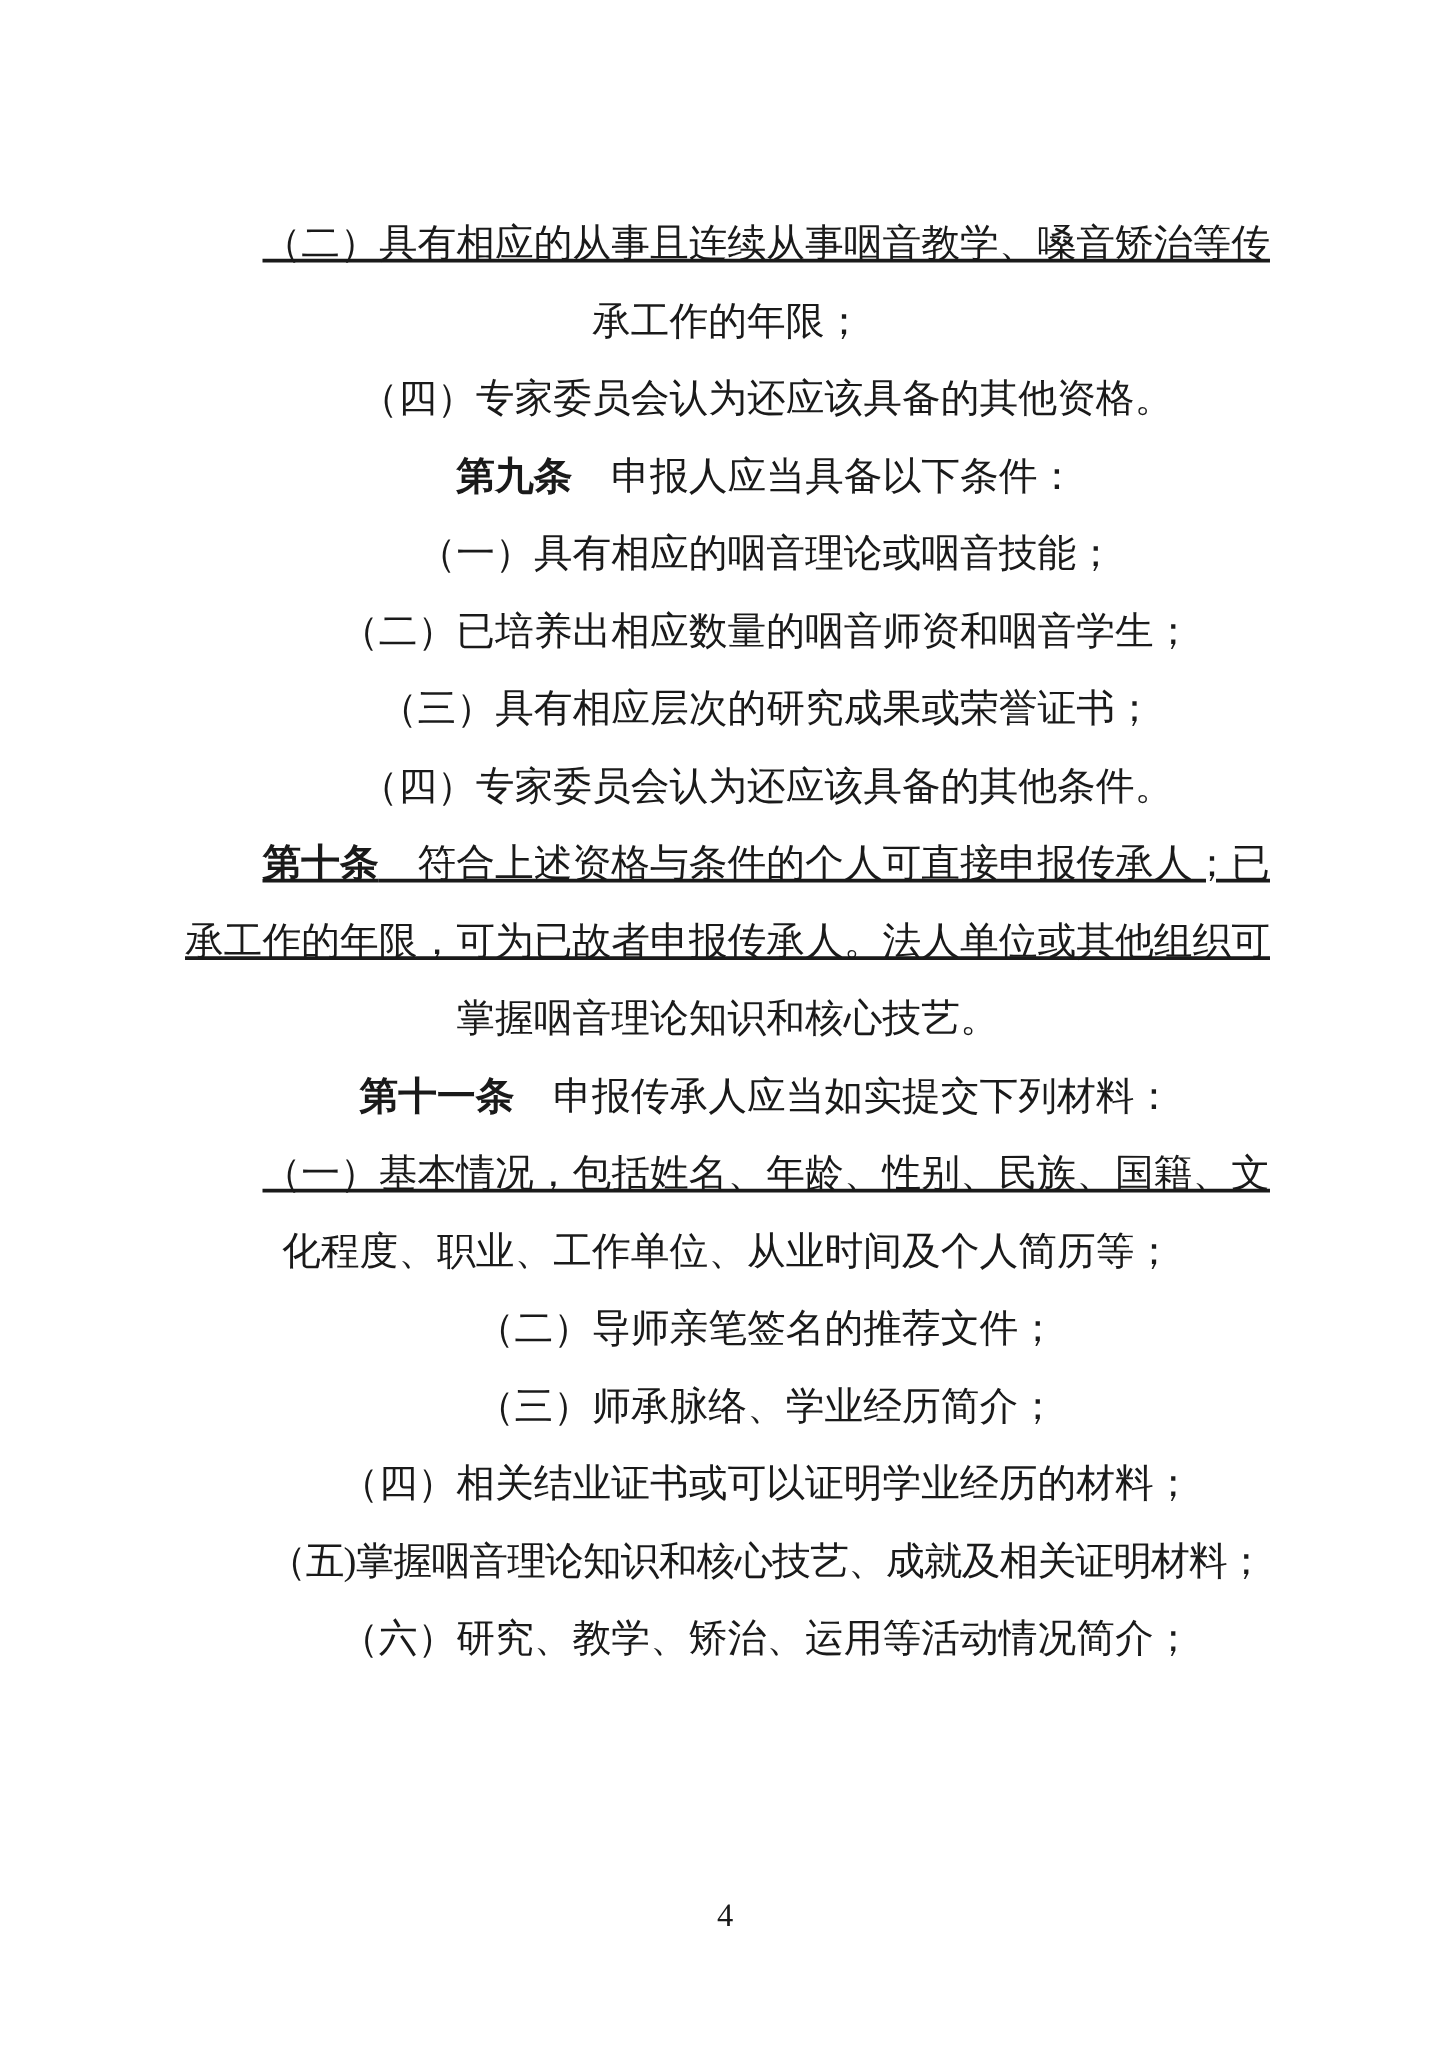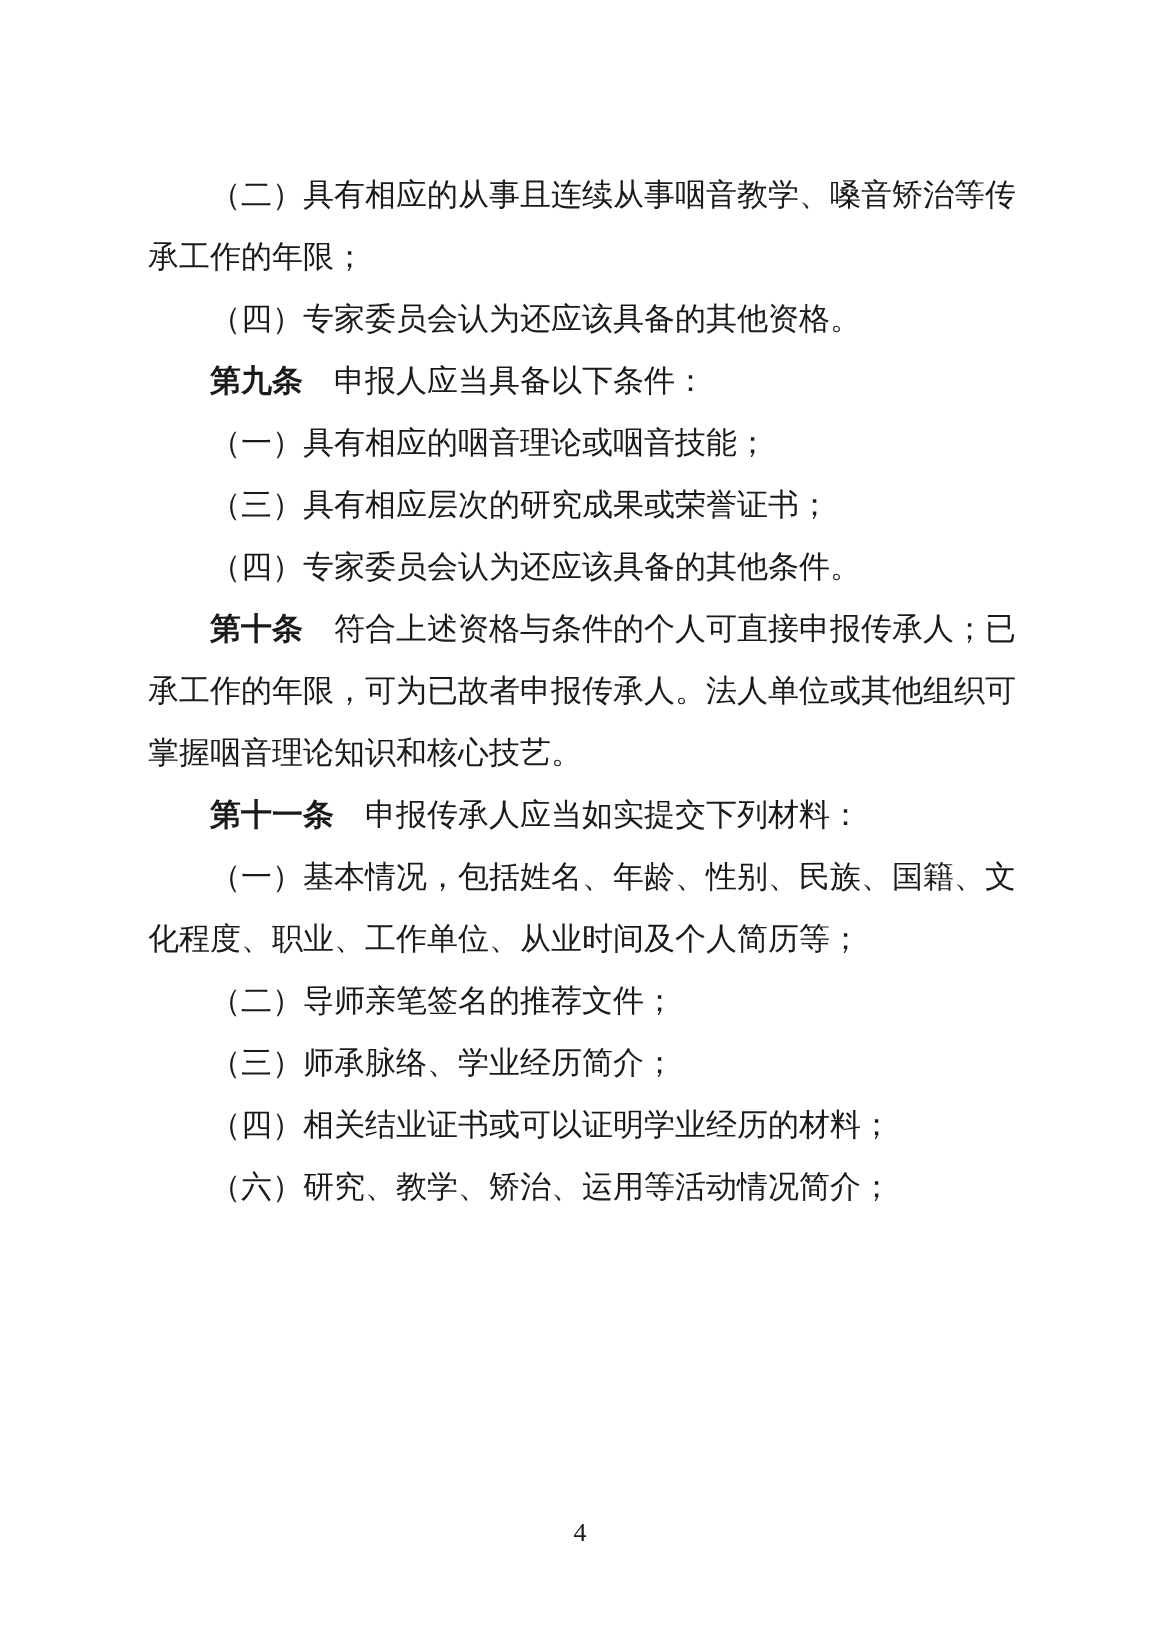--- a/index.html
+++ b/index.html
@@ -22,29 +22,30 @@
   }
   .doc-body {
     position: absolute;
     left: 148px;
     top: 164px;
     width: 868px;
     font-size: 31px;
     line-height: 62px;
   }
   .line {
-    text-align: left;
+    text-align: center;
     height: 62px;
   }
   .line.indent {
     text-indent: 62px;
   }
   .line.justify {
     text-align: justify;
     text-align-last: justify;
+    text-decoration: underline;
   }
   .line.tight {
     letter-spacing: -0.7px;
   }
   .seg.bold {
     font-weight: bold;
   }
   .page-number {
     position: absolute;
     top: 1518px;
@@ -59,27 +60,29 @@
 </head>
 <body>
 
 <div class="page">
   <div class="doc-body">
       <div class="line indent justify"><span class="seg">（二）具有相应的从事且连续从事咽音教学、嗓音矫治等传</span></div>
       <div class="line"><span class="seg">承工作的年限；</span></div>
       <div class="line indent"><span class="seg">（四）专家委员会认为还应该具备的其他资格。</span></div>
       <div class="line indent"><span class="seg bold">第九条</span><span class="seg">　申报人应当具备以下条件：</span></div>
       <div class="line indent"><span class="seg">（一）具有相应的咽音理论或咽音技能；</span></div>
+      <div class="line indent"><span class="seg">（二）已培养出相应数量的咽音师资和咽音学生；</span></div>
       <div class="line indent"><span class="seg">（三）具有相应层次的研究成果或荣誉证书；</span></div>
       <div class="line indent"><span class="seg">（四）专家委员会认为还应该具备的其他条件。</span></div>
       <div class="line indent justify"><span class="seg bold">第十条</span><span class="seg">　符合上述资格与条件的个人可直接申报传承人；已</span></div>
       <div class="line justify"><span class="seg">承工作的年限，可为已故者申报传承人。法人单位或其他组织可</span></div>
       <div class="line"><span class="seg">掌握咽音理论知识和核心技艺。</span></div>
       <div class="line indent"><span class="seg bold">第十一条</span><span class="seg">　申报传承人应当如实提交下列材料：</span></div>
       <div class="line indent justify"><span class="seg">（一）基本情况，包括姓名、年龄、性别、民族、国籍、文</span></div>
       <div class="line"><span class="seg">化程度、职业、工作单位、从业时间及个人简历等；</span></div>
       <div class="line indent"><span class="seg">（二）导师亲笔签名的推荐文件；</span></div>
       <div class="line indent"><span class="seg">（三）师承脉络、学业经历简介；</span></div>
       <div class="line indent"><span class="seg">（四）相关结业证书或可以证明学业经历的材料；</span></div>
+      <div class="line indent tight"><span class="seg">（五)掌握咽音理论知识和核心技艺、成就及相关证明材料；</span></div>
       <div class="line indent"><span class="seg">（六）研究、教学、矫治、运用等活动情况简介；</span></div>
     </div>
   <div class="page-number">4</div>
 </div>
 
 </body></html>

